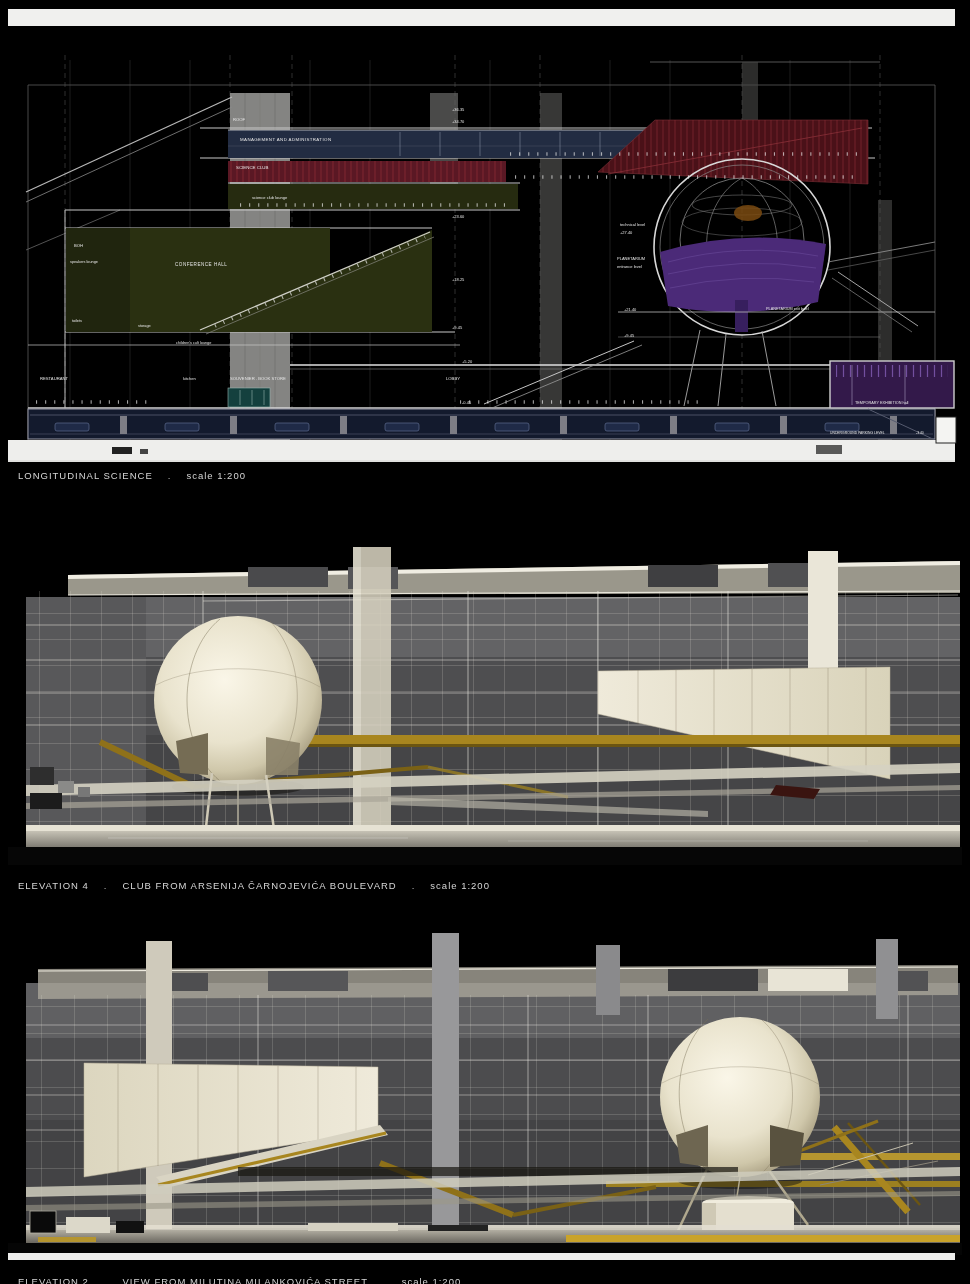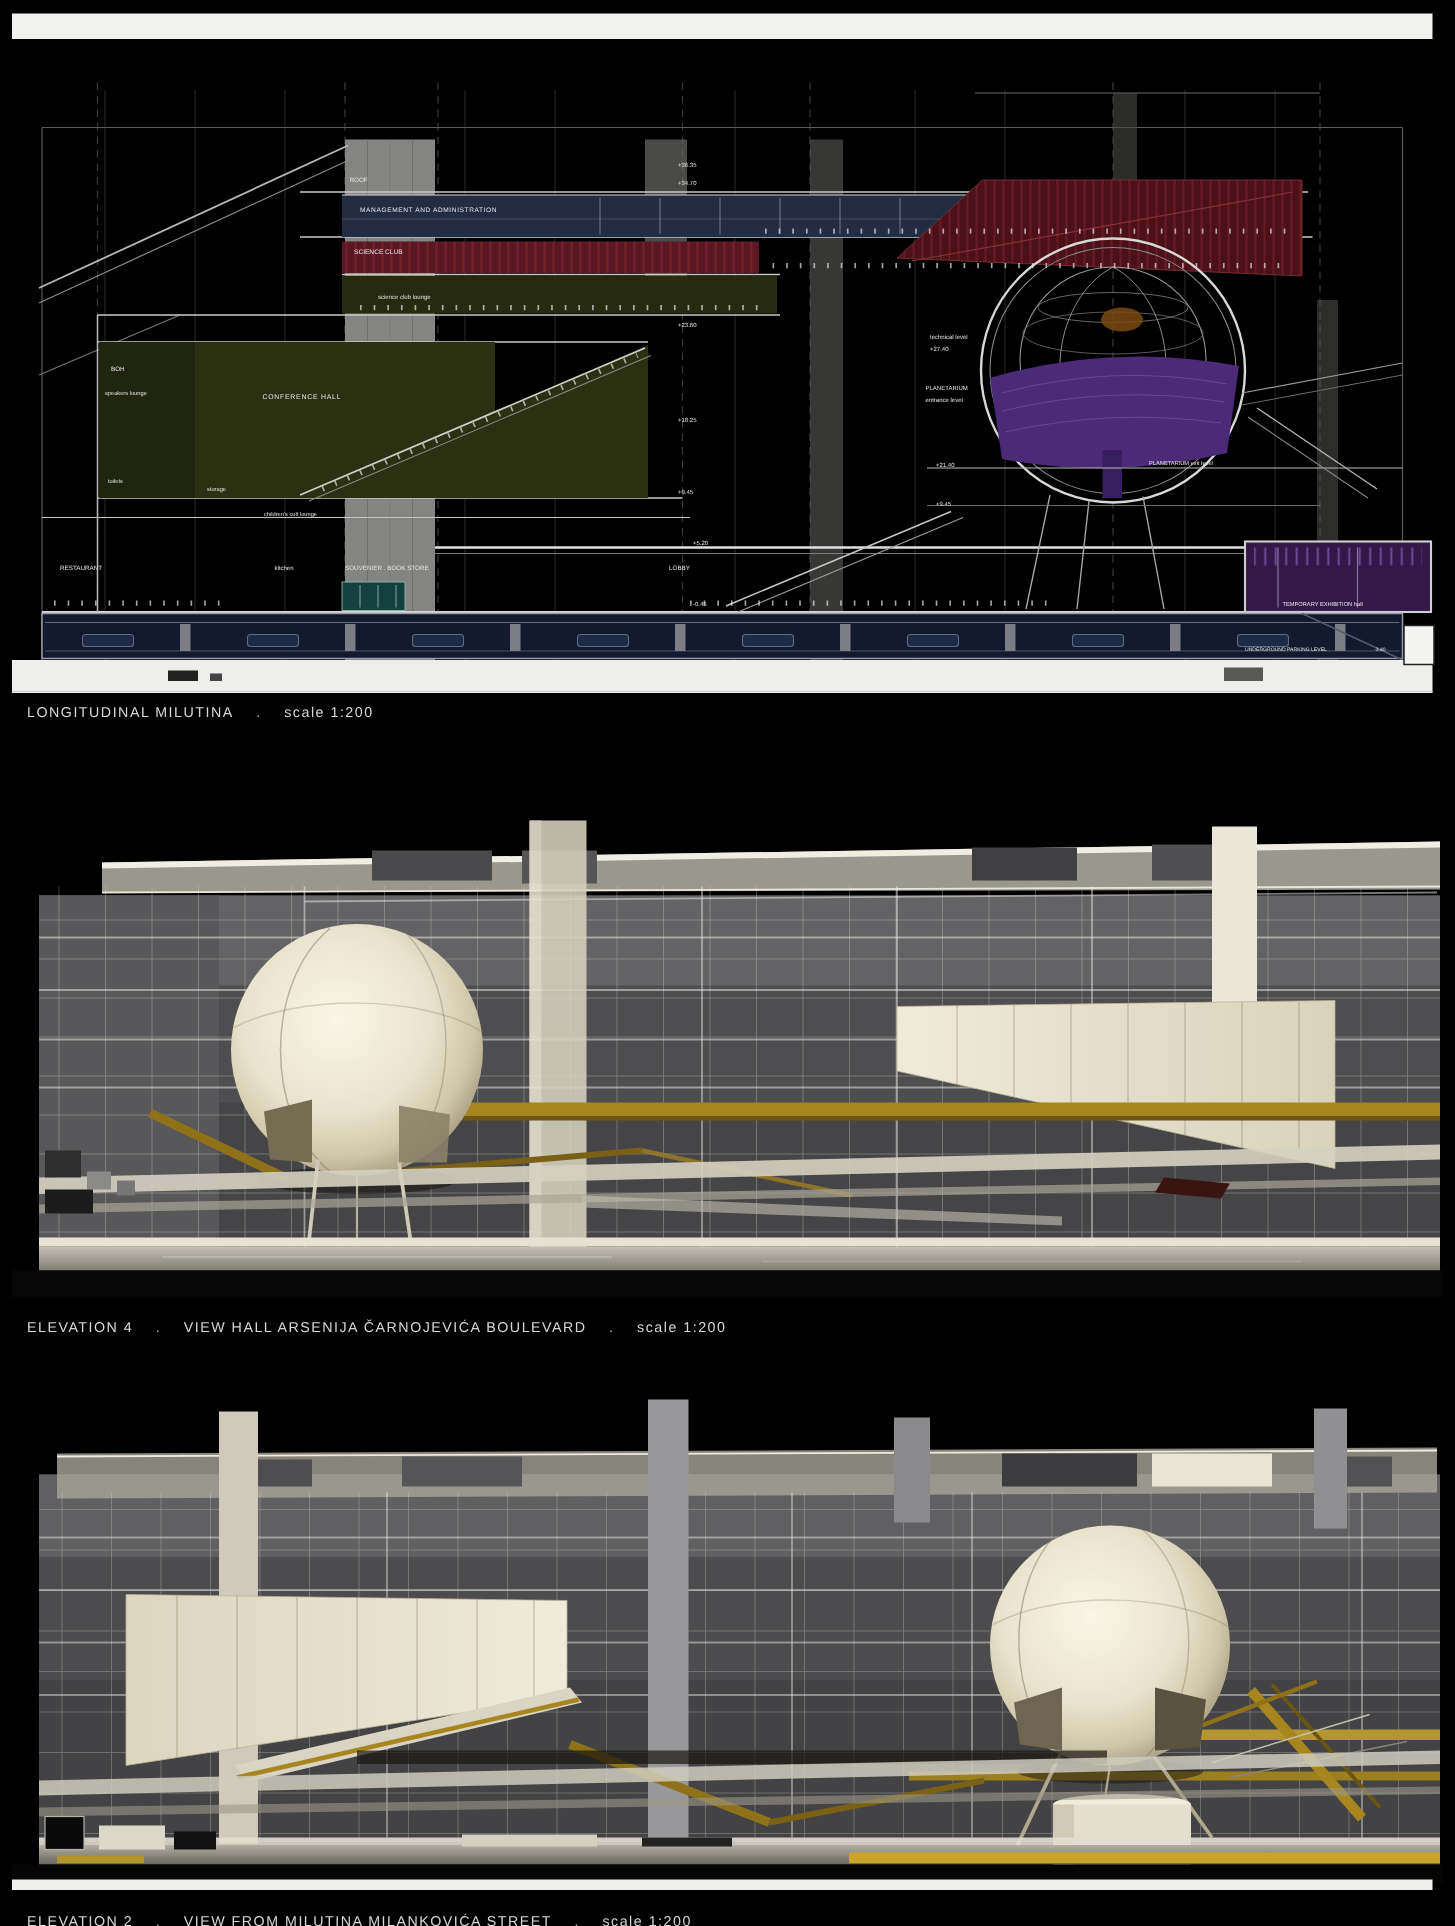--- a/index.html
+++ b/index.html
@@ -245,21 +245,21 @@
     <rect x="8" y="440" width="947" height="22" fill="#eeeeec"></rect>
     <rect x="112" y="447" width="20" height="7" fill="#222222"></rect>
     <rect x="140" y="449" width="8" height="5" fill="#444444"></rect>
     <rect x="816" y="445" width="26" height="9" fill="#333333" opacity="0.8"></rect>
     <line x1="8" y1="461" x2="955" y2="461" stroke="#cccccc" stroke-width="0.8"></line>
     <rect x="936" y="417" width="20" height="26" fill="#f4f4f2" stroke="#222222" stroke-width="1"></rect>
   </g>
 </svg>
 
 <div class="caption" style="top:470px">
-  <span>LONGITUDINAL MILUTINA</span>
+  <span>LONGITUDINAL SCIENCE</span>
   <span class="sep">.</span>
   <span>scale 1:200</span>
 </div>
 
 <svg class="panel-svg" style="left:8px;top:535px" width="954" height="330" viewBox="0 0 954 330">
   <defs>
     <pattern id="gridA" width="31" height="26" patternUnits="userSpaceOnUse">
       <path d="M31 0H0V26" fill="none" stroke="rgba(228,225,215,0.38)" stroke-width="1"></path>
     </pattern>
     <radialGradient id="sphA" cx="42%" cy="38%" r="68%">
@@ -368,21 +368,21 @@
     <rect x="18" y="296" width="934" height="16" fill="url(#gndA)"></rect>
     <line x1="100" y1="303" x2="400" y2="303" stroke="rgba(255,255,255,0.25)" stroke-width="1"></line>
     <line x1="500" y1="306" x2="860" y2="306" stroke="rgba(255,255,255,0.18)" stroke-width="1"></line>
     <rect x="0" y="312" width="954" height="18" fill="#060606"></rect>
   </g>
 </svg>
 
 <div class="caption" style="top:880px">
   <span>ELEVATION 4</span>
   <span class="sep">.</span>
-  <span>VIEW HALL ARSENIJA ČARNOJEVIĆA BOULEVARD</span>
+  <span>CLUB FROM ARSENIJA ČARNOJEVIĆA BOULEVARD</span>
   <span class="sep">.</span>
   <span>scale 1:200</span>
 </div>
 
 <svg class="panel-svg" style="left:8px;top:925px" width="954" height="330" viewBox="0 0 954 330">
   <defs>
     <pattern id="gridB" width="33" height="27" patternUnits="userSpaceOnUse">
       <path d="M33 0H0V27" fill="none" stroke="rgba(228,225,215,0.36)" stroke-width="1"></path>
     </pattern>
     <radialGradient id="sphB" cx="42%" cy="38%" r="68%">

